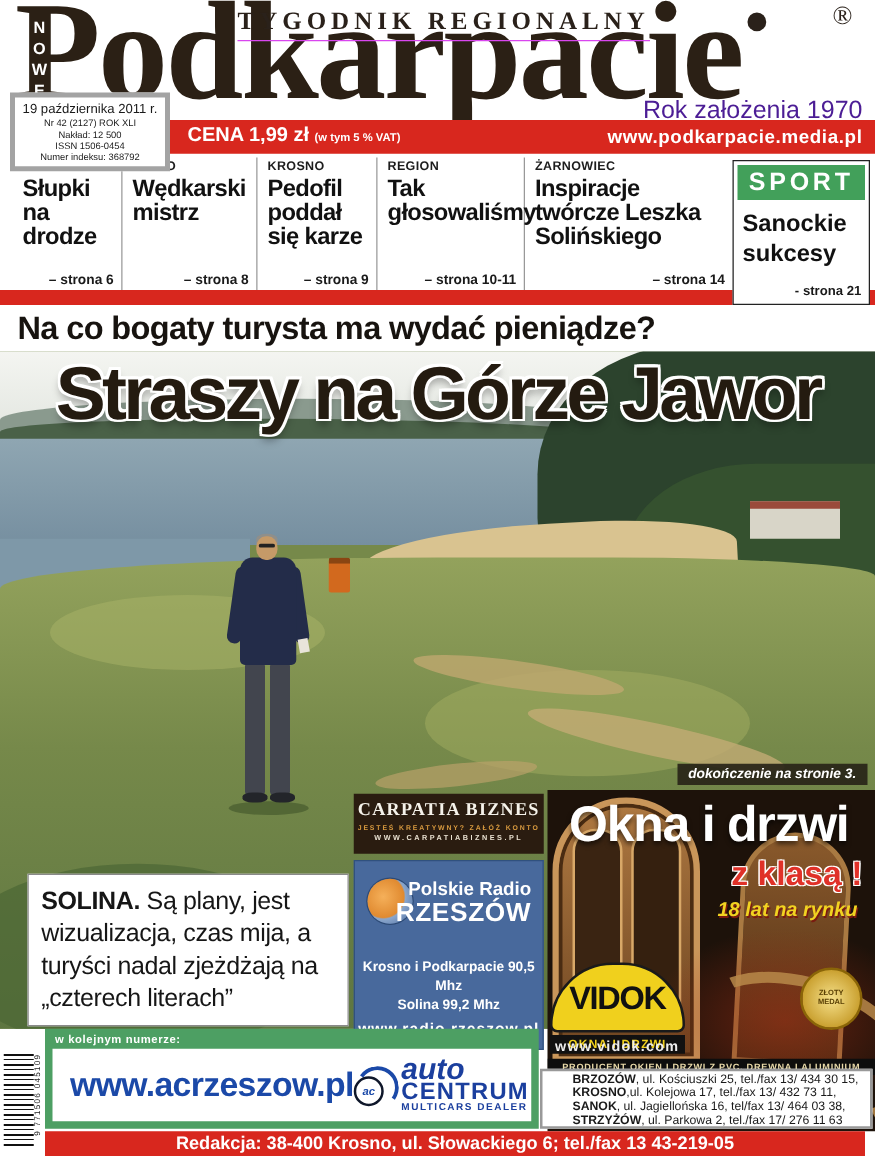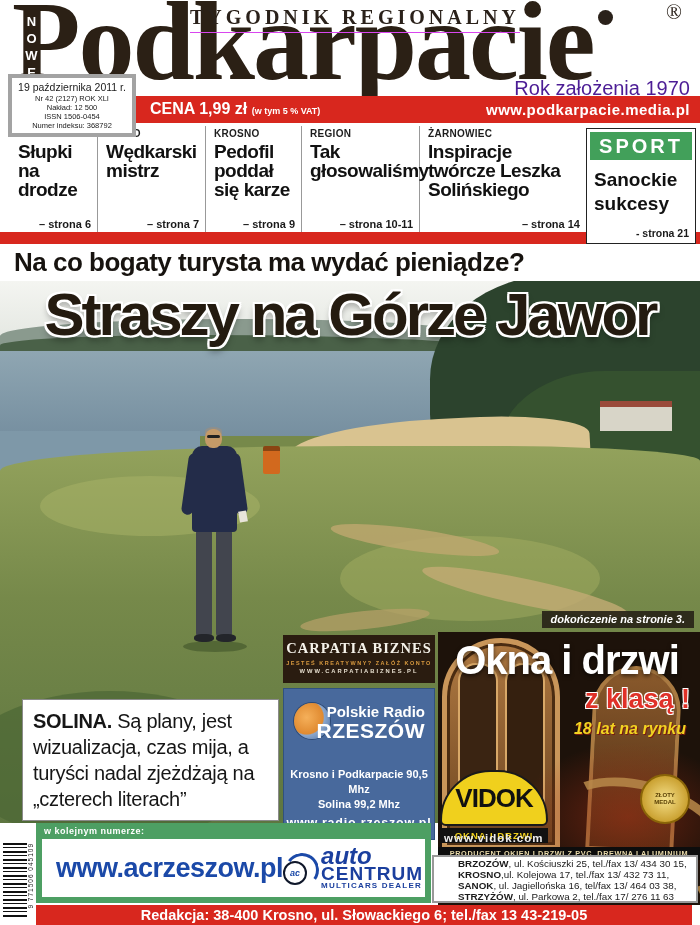--- a/index.html
+++ b/index.html
@@ -217,21 +217,21 @@
 
   <div class="abs teasers">
     <div class="tcol tc1">
       <div class="tkick">SOLINA</div>
       <div class="ttitle">Słupki na drodze</div>
       <div class="tpage">– strona 6</div>
     </div>
     <div class="tcol tc2">
       <div class="tkick">JASŁO</div>
       <div class="ttitle">Wędkarski mistrz</div>
-      <div class="tpage">– strona 7</div>
+      <div class="tpage">– strona 8</div>
     </div>
     <div class="tcol tc3">
       <div class="tkick">KROSNO</div>
       <div class="ttitle">Pedofil poddał się karze</div>
       <div class="tpage">– strona 9</div>
     </div>
     <div class="tcol tc4">
       <div class="tkick">REGION</div>
       <div class="ttitle">Tak głosowaliśmy</div>
       <div class="tpage">– strona 10-11</div>

